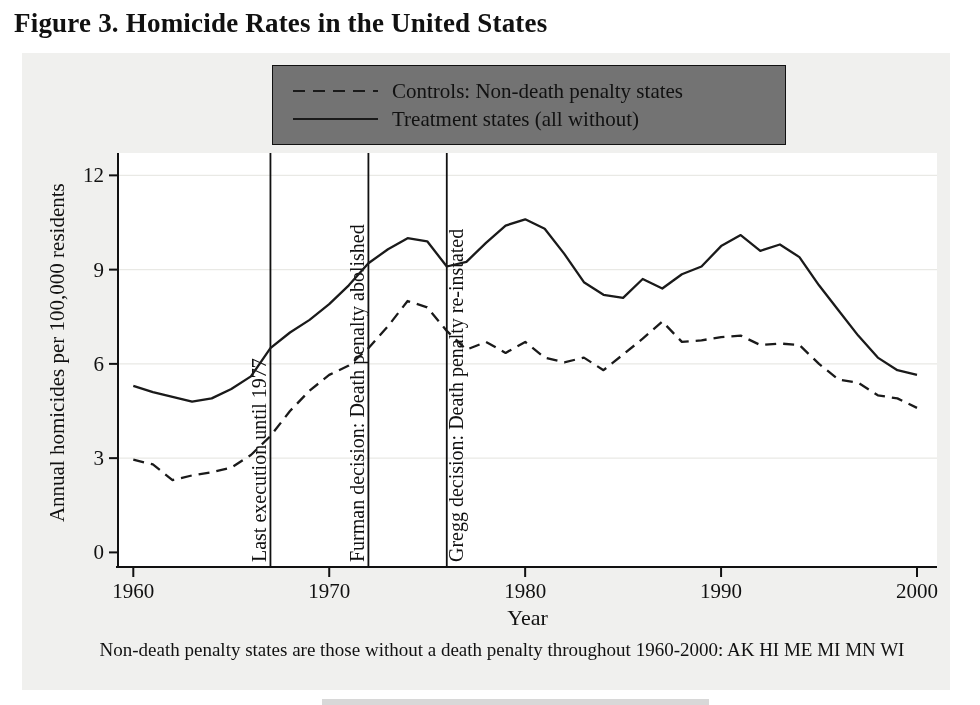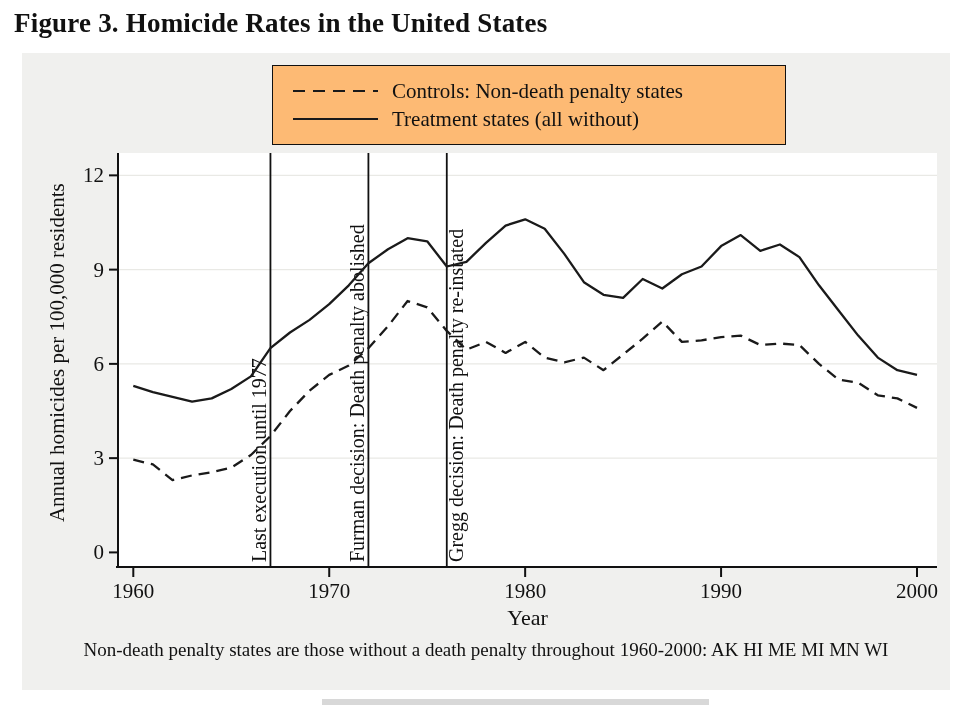--- a/index.html
+++ b/index.html
@@ -2,31 +2,31 @@
 <html><head>
 <meta charset="utf-8">
 <style>
   html,body{margin:0;padding:0;background:#ffffff;}
   .page{position:relative;width:980px;height:705px;overflow:hidden;
         font-family:"Liberation Serif","DejaVu Serif",serif;color:#111;}
   .fig-title{position:absolute;left:14px;top:8px;margin:0;
              font-size:27px;font-weight:600;letter-spacing:.2px;}
   .panel{position:absolute;left:22px;top:53px;width:928px;height:637px;}
   .legend-box{position:absolute;left:250px;top:12px;width:514px;height:80px;
-              background:#fdba74;border:1.5px solid #111;box-sizing:border-box;
+              background:#737373;border:1.5px solid #111;box-sizing:border-box;
               display:flex;flex-direction:column;justify-content:center;}
   .legend-row{display:flex;align-items:center;height:28px;}
   .legend-sample{display:inline-block;width:85px;height:0;margin-left:20px;flex:0 0 85px;}
   .sample-dashed{border:none;height:3px;
       background:repeating-linear-gradient(90deg,#1a1a1a 0 12px,rgba(0,0,0,0) 12px 20px);
       background-position:center;height:2.6px;}
   .sample-solid{border-top:2.6px solid #1a1a1a;}
   .legend-label{margin-left:14px;font-size:21px;white-space:nowrap;}
   .chart-svg{position:absolute;left:-22px;top:-53px;}
-  .foot-note{position:absolute;left:0;top:586px;width:928px;text-align:center;
+  .foot-note{position:absolute;left:16px;top:586px;width:928px;text-align:center;
              font-size:19px;}
   .bottom-bar{position:absolute;left:322px;top:699px;width:387px;height:6px;}
 </style>
 </head>
 <body>
 
 <div class="page">
   <h1 class="fig-title">Figure 3. Homicide Rates in the United States</h1>
 
   <div class="panel" id="panel" style="background: rgb(240, 240, 238);">

